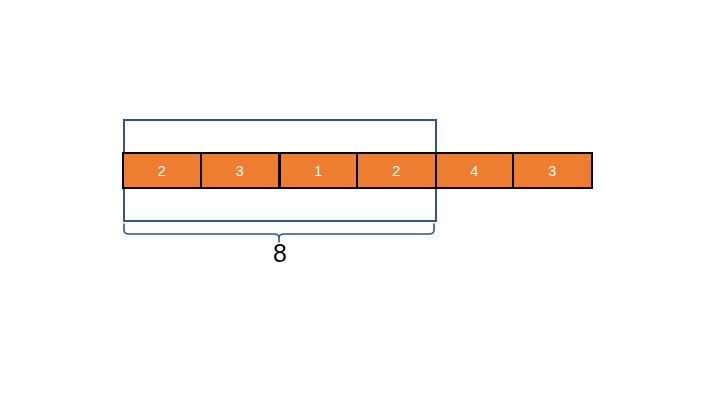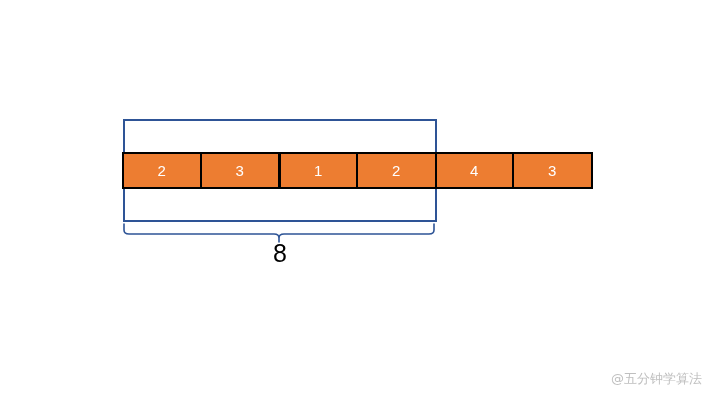--- a/index.html
+++ b/index.html
@@ -119,15 +119,14 @@
   </div>
 
   <div class="brace-wrap">
     <svg width="326" height="22" viewBox="0 0 326 22">
       <path d="M6 2 L6 8 Q6 12 11 12 L156 12 Q161 12 161 16 L161 20 L161 16 Q161 12 166 12 L311 12 Q316 12 316 8 L316 2" fill="none" stroke="#2E5496" stroke-width="1.6" stroke-linecap="round" stroke-linejoin="round"></path>
     </svg>
   </div>
 
   <div class="brace-label">8</div>
 
-  <div class="watermark">@五分钟学算法</div>
 
 </div>
 
 </body></html>

